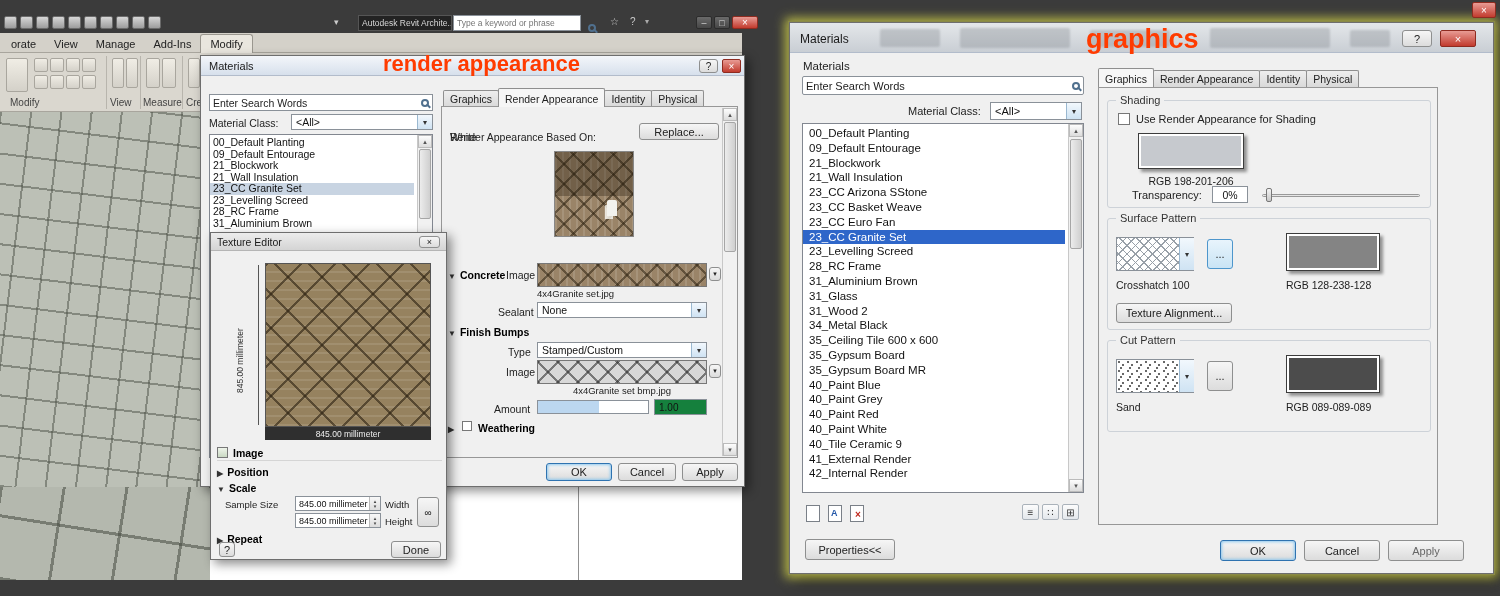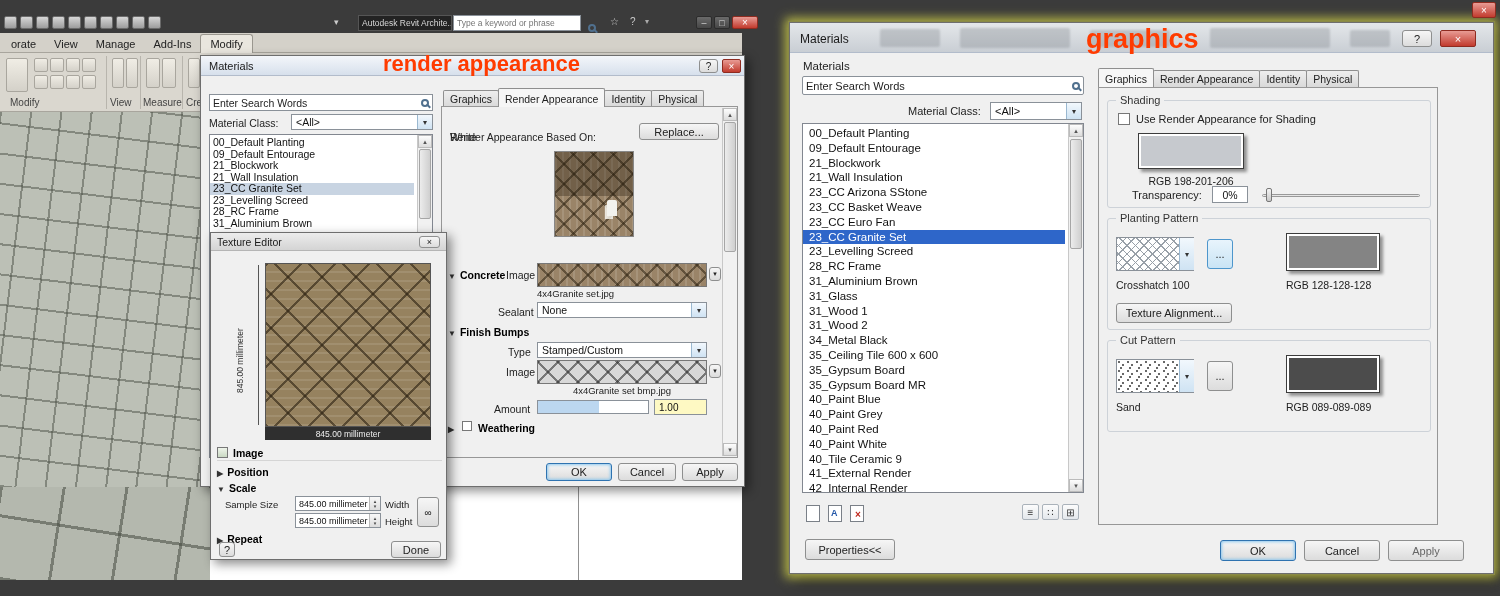--- a/index.html
+++ b/index.html
@@ -217,21 +217,21 @@
           </span>
       </div>
       <span class="lbl" style="left:64px;top:259px;">Image</span>
       <div class="abs bumpmap" style="left:95px;top:253px;width:170px;height:24px;border:1px solid #777;"></div>
       <div class="btn" style="left:267px;top:257px;width:12px;height:14px;font-size:7px;">▾</div>
       <div class="lbl" style="left:95px;top:278px;width:170px;text-align:center;font-size:9.5px;">4x4Granite set  bmp.jpg</div>
       <span class="lbl" style="left:52px;top:296px;">Amount</span>
       <div class="abs" style="left:95px;top:293px;width:112px;height:14px;border:1px solid #8a9199;background:#fff;">
         <div class="abs" style="left:0;top:0;width:55%;height:100%;background:#bcd7f0;"></div>
       </div>
-      <div class="abs" style="left:212px;top:292px;width:53px;height:16px;border:1px solid #8a9199;background:#fef9c3;font-size:10px;display:flex;align-items:center;padding-left:4px;">1.00</div>
+      <div class="abs" style="left:212px;top:292px;width:53px;height:16px;border:1px solid #8a9199;background:#15803d;font-size:10px;display:flex;align-items:center;padding-left:4px;">1.00</div>
 
       <div class="sechdr" style="left:6px;top:315px;"><span class="tri">▶</span></div>
       <div class="checkbox" style="left:20px;top:314px;width:10px;height:10px;"></div>
       <span class="sechdr" style="left:36px;top:315px;">Weathering</span>
     </div>
 
     <div class="btn focus" style="left:345px;top:407px;width:66px;height:18px;">OK</div>
     <div class="btn" style="left:417px;top:407px;width:58px;height:18px;">Cancel</div>
     <div class="btn" style="left:481px;top:407px;width:56px;height:18px;">Apply</div>
   </div>
@@ -318,21 +318,20 @@
         <div class="li">21_Blockwork</div>
         <div class="li">21_Wall Insulation</div>
         <div class="li">23_CC Arizona SStone</div>
         <div class="li">23_CC Basket Weave</div>
         <div class="li">23_CC Euro Fan</div>
         <div class="li selected">23_CC Granite Set</div>
         <div class="li">23_Levelling Screed</div>
         <div class="li">28_RC Frame</div>
         <div class="li">31_Aluminium Brown</div>
         <div class="li">31_Glass</div>
-        <div class="li">31_Wood 1</div>
         <div class="li">31_Wood 2</div>
         <div class="li">34_Metal Black</div>
         <div class="li">35_Ceiling Tile 600 x 600</div>
         <div class="li">35_Gypsum Board</div>
         <div class="li">35_Gypsum Board MR</div>
         <div class="li">40_Paint Blue</div>
         <div class="li">40_Paint Grey</div>
         <div class="li">40_Paint Red</div>
         <div class="li">40_Paint White</div>
         <div class="li">40_Tile Ceramic 9</div>
@@ -367,31 +366,31 @@
         <span class="lbl" style="left:28px;top:12px;font-size:11px;">Use Render Appearance for Shading</span>
         <div class="swatch3d" style="left:30px;top:32px;width:106px;height:36px;background:#c6c9ce;"></div>
         <div class="lbl" style="left:18px;top:74px;width:130px;text-align:center;font-size:10.5px;">RGB 198-201-206</div>
         <span class="lbl" style="left:24px;top:88px;font-size:11px;">Transparency:</span>
         <div class="abs" style="left:104px;top:85px;width:36px;height:17px;border:1px solid #8a9199;background:#fff;font-size:10.5px;display:flex;align-items:center;justify-content:center;">0%</div>
         <div class="abs" style="left:154px;top:93px;width:158px;height:3px;background:#e6e6e6;border:1px solid #999;border-radius:2px;"></div>
         <div class="abs" style="left:158px;top:87px;width:6px;height:14px;background:linear-gradient(#f4f4f4,#c8c8c8);border:1px solid #777;border-radius:2px;"></div>
       </div>
 
       <div class="group" style="left:8px;top:130px;width:324px;height:112px;">
-        <span class="glabel">Planting Pattern</span>
+        <span class="glabel">Surface Pattern</span>
         <div class="abs" style="left:8px;top:18px;width:78px;height:34px;border:1px solid #8a9199;background:#fff;">
           <div class="abs crosshatch" style="left:0;top:0;width:62px;height:100%;"></div>
           <div class="abs" style="left:62px;top:0;width:15px;height:100%;background:linear-gradient(#f2f8fd,#cfe3f3);border-left:1px solid #9ab8d0;display:flex;align-items:center;justify-content:center;font-size:8px;color:#333;">
               <span>▾</span>
             </div>
         </div>
         <div class="btn blue" style="left:99px;top:20px;width:26px;height:30px;">...</div>
         <div class="swatch3d" style="left:178px;top:14px;width:94px;height:38px;background:#848484;"></div>
         <span class="lbl" style="left:8px;top:60px;font-size:10.5px;">Crosshatch 100</span>
-        <span class="lbl" style="left:178px;top:60px;font-size:10.5px;">RGB 128-128-128</span>
+        <span class="lbl" style="left:178px;top:60px;font-size:10.5px;">RGB 128-238-128</span>
         <div class="btn" style="left:8px;top:84px;width:116px;height:20px;">Texture Alignment...</div>
       </div>
 
       <div class="group" style="left:8px;top:252px;width:324px;height:92px;">
         <span class="glabel">Cut Pattern</span>
         <div class="abs" style="left:8px;top:18px;width:78px;height:34px;border:1px solid #8a9199;background:#fff;">
           <div class="abs sand" style="left:0;top:0;width:62px;height:100%;"></div>
           <div class="abs" style="left:62px;top:0;width:15px;height:100%;background:linear-gradient(#f2f8fd,#cfe3f3);border-left:1px solid #9ab8d0;display:flex;align-items:center;justify-content:center;font-size:8px;color:#333;">
               <span>▾</span>
             </div>

